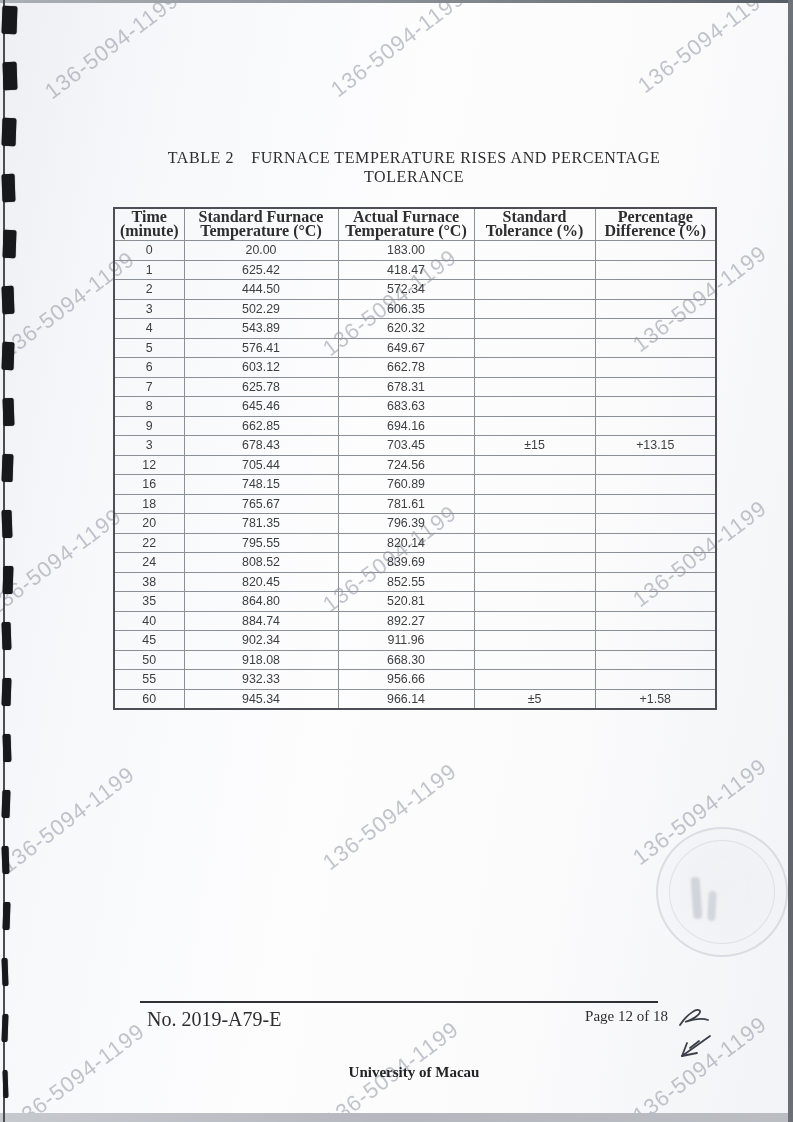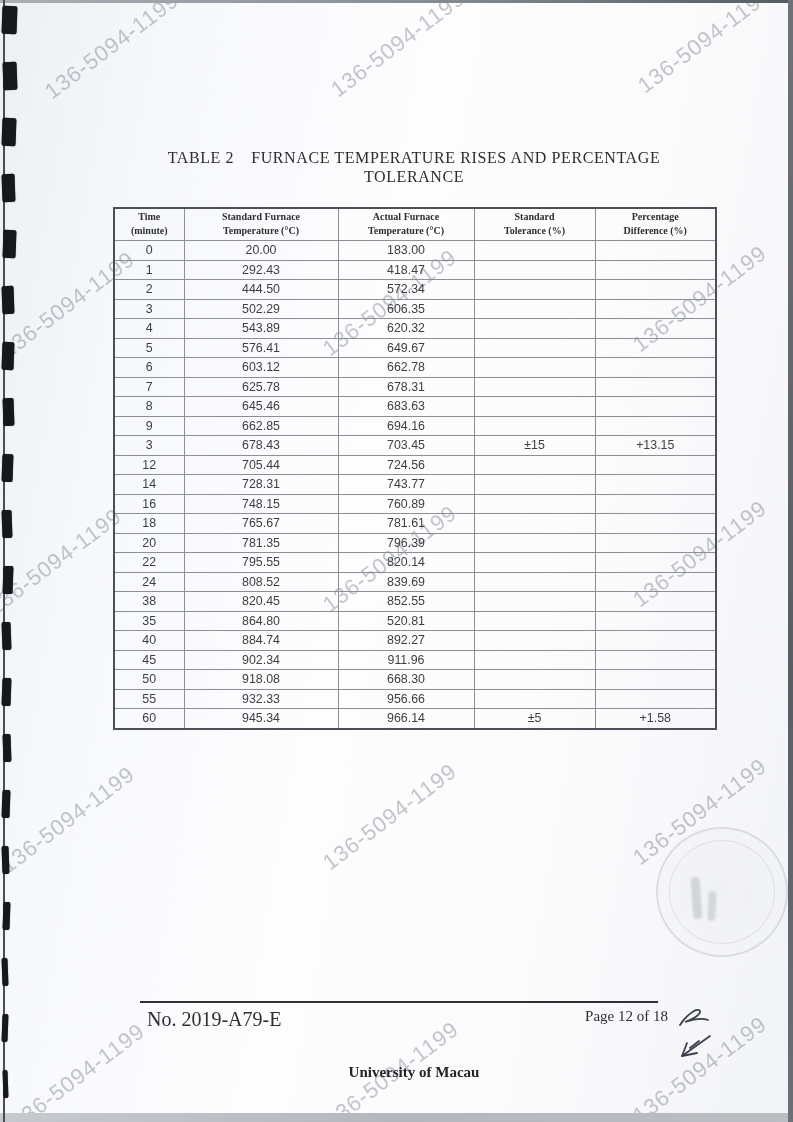--- a/index.html
+++ b/index.html
@@ -24,21 +24,21 @@
   .wm { position:absolute; font-family:"Liberation Sans", sans-serif; font-size:22px; letter-spacing:1px;
     color:rgba(138,144,157,0.52); white-space:nowrap; transform:translate(-50%,-50%) rotate(-37deg); }
   
   .content { position:absolute; inset:0; z-index:3; }
   .title-block { position:absolute; left:113px; top:149px; width:602px; text-align:center; color:#2d2d2f; }
   .title-line1 { font-size:16px; letter-spacing:0.6px; }
   .title-label { margin-right:17px; }
   .title-line2 { margin-top:1px; font-size:16px; letter-spacing:0.6px; }
   table.furnace { position:absolute; left:113px; top:207px; width:602px; border-collapse:collapse;
     table-layout:fixed; border:2px solid #4c5056; background:transparent; }
-  table.furnace th { border:1px solid #8b9097; font-size:10px; font-weight:bold; color:#2e2e30;
+  table.furnace th { border:1px solid #8b9097; font-size:16px; font-weight:bold; color:#2e2e30;
     padding:1px 0 2px; line-height:14px; text-align:center; }
   table.furnace td { border:1px solid #8b9097; height:18.5px; padding:0; text-align:center;
     font-family:"Liberation Sans", sans-serif; font-size:12.4px; color:#3d3e40; line-height:18px; }
   
   .footer-rule { position:absolute; left:140px; top:1001px; width:518px; height:2px; background:#303134; }
   .footer-doc { position:absolute; left:147px; top:1008px; font-size:20px; color:#2e2e30; }
   .footer-inst { position:absolute; left:113px; top:1064px; width:602px; text-align:center;
     font-size:15px; font-weight:bold; color:#242426; }
   .footer-page { position:absolute; top:1008px; right:125px; font-size:15px; color:#2e2e30; }
   
@@ -152,21 +152,21 @@
       <tbody id="furnace-body">
           <tr>
             <td>0</td>
             <td>20.00</td>
             <td>183.00</td>
             <td></td>
             <td></td>
           </tr>
           <tr>
             <td>1</td>
-            <td>292.43</td>
+            <td>625.42</td>
             <td>418.47</td>
             <td></td>
             <td></td>
           </tr>
           <tr>
             <td>2</td>
             <td>444.50</td>
             <td>572.34</td>
             <td></td>
             <td></td>
@@ -224,27 +224,20 @@
             <td>3</td>
             <td>678.43</td>
             <td>703.45</td>
             <td>±15</td>
             <td>+13.15</td>
           </tr>
           <tr>
             <td>12</td>
             <td>705.44</td>
             <td>724.56</td>
-            <td></td>
-            <td></td>
-          </tr>
-          <tr>
-            <td>14</td>
-            <td>728.31</td>
-            <td>743.77</td>
             <td></td>
             <td></td>
           </tr>
           <tr>
             <td>16</td>
             <td>748.15</td>
             <td>760.89</td>
             <td></td>
             <td></td>
           </tr>

